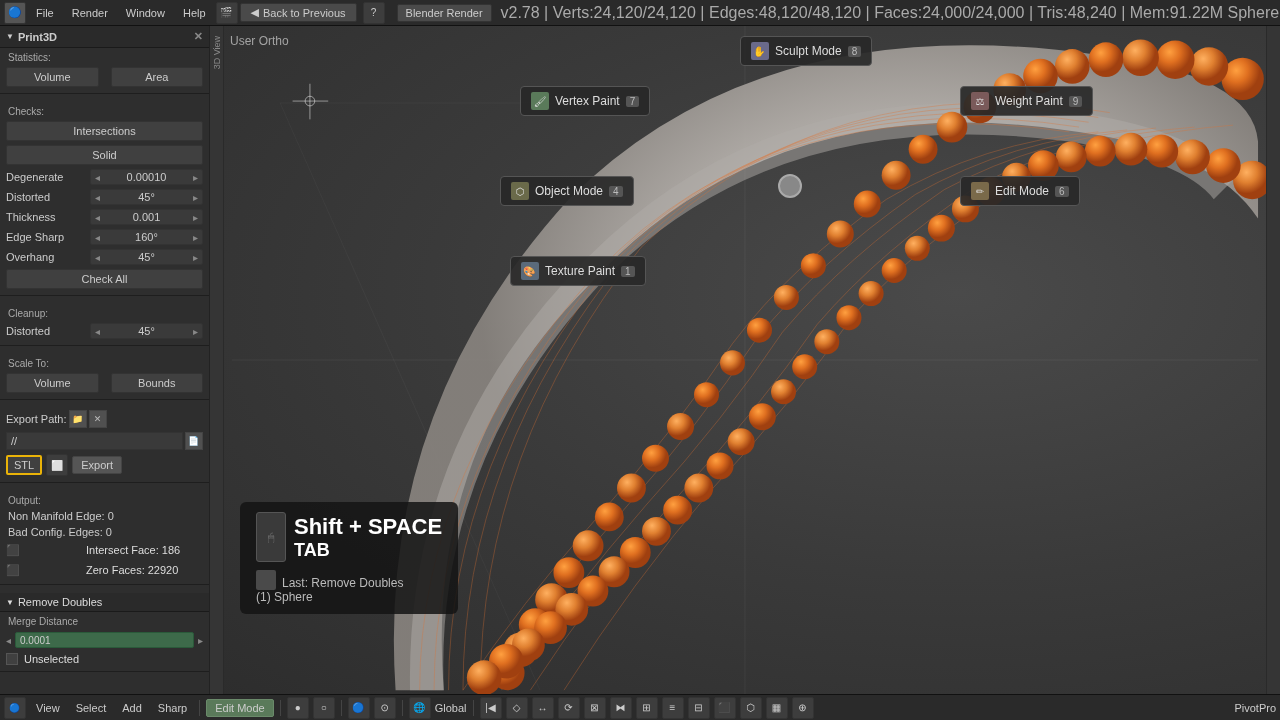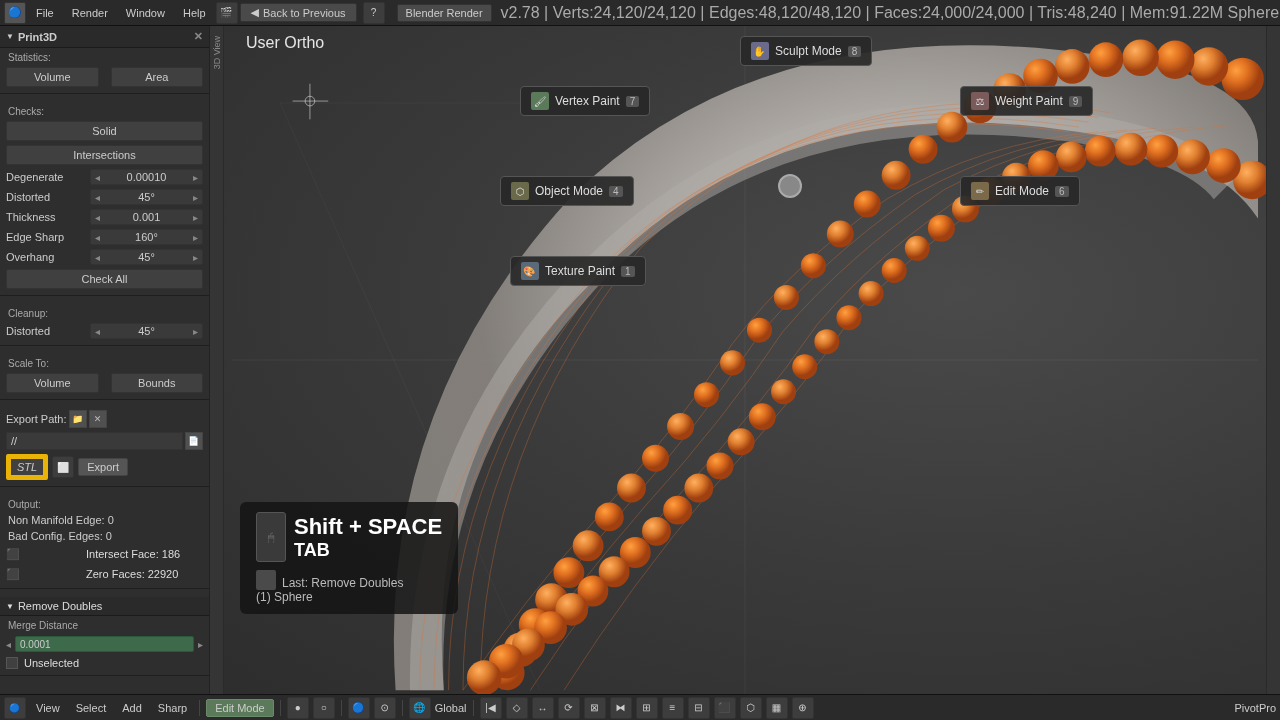--- a/index.html
+++ b/index.html
@@ -231,23 +231,23 @@
     .torus-svg {
       position: absolute;
       top: 0; left: 0;
       width: 100%; height: 100%;
     }
 
     
     .ortho-label {
       position: absolute;
       top: 8px;
-      left: 36px;
-      color: #e5e5e5;
-      font-size: 16px;
+      left: 20px;
+      color: #a3a3a3;
+      font-size: 12px;
     }
     .pie-item {
       position: absolute;
       background: rgba(40,40,40,0.92);
       border: 1px solid #555;
       border-radius: 4px;
       padding: 5px 10px;
       display: flex;
       align-items: center;
       gap: 6px;
@@ -349,27 +349,26 @@
     }
 
     .stl-export-row {
       display: flex;
       align-items: center;
       padding: 2px 6px;
       gap: 4px;
     }
     .stl-dropdown {
       background: #404040;
-      border: 5px solid #eab308;
+      border: 2px solid #eab308;
       border-radius: 2px;
       color: #ccc;
       font-size: 11px;
       padding: 2px 6px;
       cursor: pointer;
-      font-style: italic;
     }
     .export-btn {
       background: #555;
       border: 1px solid #444;
       border-radius: 2px;
       color: #ccc;
       font-size: 11px;
       padding: 2px 8px;
       cursor: pointer;
     }
@@ -442,24 +441,24 @@
     <div class="btn-row">
       <div class="btn-half">Volume</div>
       <div class="btn-half">Area</div>
     </div>
   </div>
 
   <div class="panel-section">
     <div class="section-label">Checks:</div>
 
     <div class="row">
+      <div class="btn-full">Intersections</div>
+    </div>
+    <div class="row">
       <div class="btn-full">Solid</div>
-    </div>
-    <div class="row">
-      <div class="btn-full">Intersections</div>
     </div>
 
     <div class="row">
       <span class="row-label">Degenerate</span>
       <div class="numeric-field">
         <span class="num-arrow">◂</span>
         <span class="num-value">0.00010</span>
         <span class="num-arrow">▸</span>
       </div>
     </div>

